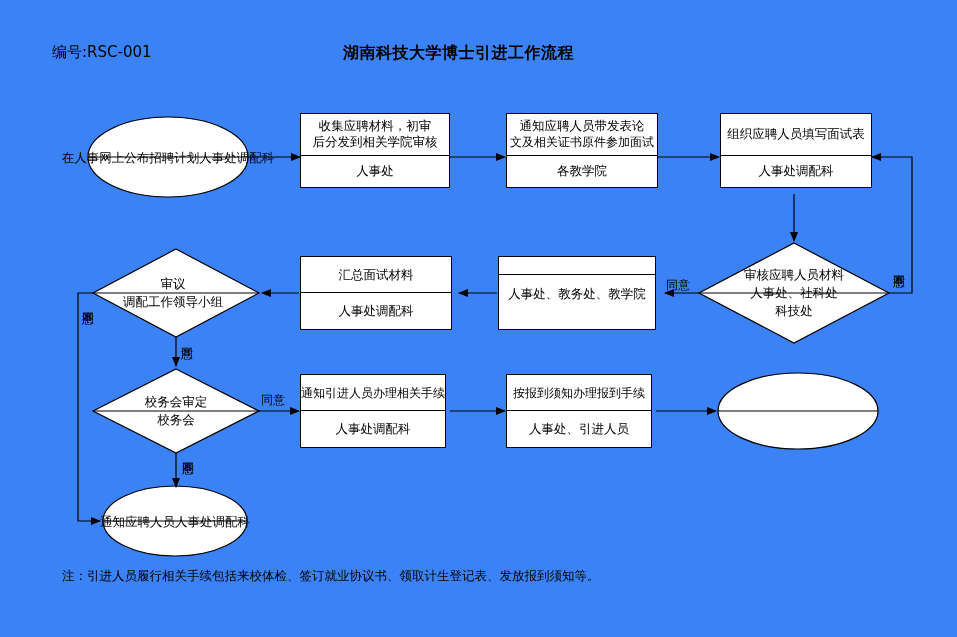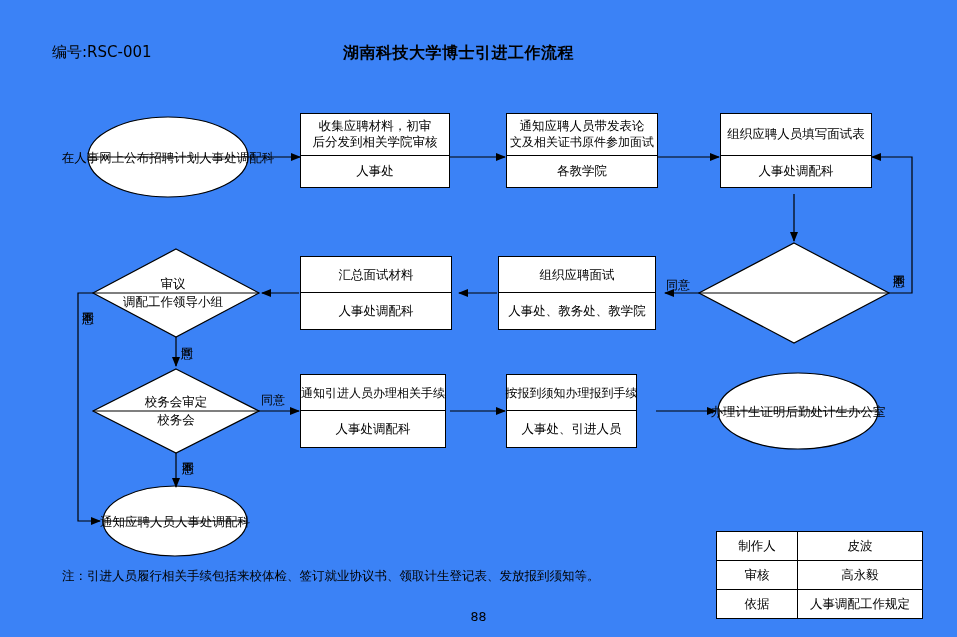--- a/index.html
+++ b/index.html
@@ -257,25 +257,29 @@
   <div class="node rect" style="left:720px; top:113px; width:152px; height:75px;">
     <div class="top" style="height:42px;align-items:center;">
       <div class="nl">组织应聘人员填写面试表</div>
     </div>
     <div class="divider"></div>
     <div class="bot" style="height:32px;">
       <div class="nl">人事处调配科</div>
     </div>
   </div>
 
+  <div class="diamond-wrap" style="left:699px; top:243px; width:190px; height:100px;">
+    <div class="txt">
+      <div class="nl">审核应聘人员材料</div>
+      <div class="nl">人事处、社科处</div>
+      <div class="nl">科技处</div>
+    </div>
+  </div>
 
   <div class="node rect" style="left:498px; top:256px; width:158px; height:74px;">
-    <div class="top" style="height:36px;">
-      <div class="nl">组织应聘面试</div>
-    </div>
     <div class="divider"></div>
     <div class="bot" style="height:37px;">
       <div class="nl">人事处、教务处、教学院</div>
     </div>
   </div>
 
   <div class="node rect" style="left:300px; top:256px; width:152px; height:74px;">
     <div class="top" style="height:36px;">
       <div class="nl">汇总面试材料</div>
     </div>
@@ -302,65 +306,42 @@
   <div class="node rect" style="left:300px; top:374px; width:146px; height:74px;">
     <div class="top" style="height:36px;">
       <div class="nl" style="font-size:12px;">通知引进人员办理相关手续</div>
     </div>
     <div class="divider"></div>
     <div class="bot" style="height:37px;">
       <div class="nl">人事处调配科</div>
     </div>
   </div>
 
-  <div class="node rect" style="left:506px; top:374px; width:131px; height:74px;">
+  <div class="node rect" style="left:506px; top:374px; width:146px; height:74px;">
     <div class="top" style="height:36px;">
       <div class="nl" style="font-size:12px;">按报到须知办理报到手续</div>
     </div>
     <div class="divider"></div>
     <div class="bot" style="height:37px;">
       <div class="nl">人事处、引进人员</div>
     </div>
   </div>
 
-  <div class="ellipse-wrap" style="left:718px; top:373px; width:160px; height:76px;">
-    <div class="txt">
-      <div class="nl">办理计生证明</div>
-      <div class="nl">后勤处计生办公室</div>
-    </div>
-  </div>
 
   <div class="ellipse-wrap" style="left:103px; top:486px; width:144px; height:70px;">
     <div class="txt">
       <div class="nl">通知应聘人员</div>
       <div class="nl">人事处调配科</div>
     </div>
   </div>
 
   <div class="edge-label vert" style="left:892px; top:258px;">不同意</div>
   <div class="edge-label" style="left:666px; top:271px;">同意</div>
   <div class="edge-label vert" style="left:81px; top:295px;">不同意</div>
   <div class="edge-label vert" style="left:180px; top:330px;">同意</div>
   <div class="edge-label" style="left:261px; top:386px;">同意</div>
   <div class="edge-label vert" style="left:181px; top:445px;">不同意</div>
 
   <div class="note">注：引进人员履行相关手续包括来校体检、签订就业协议书、领取计生登记表、发放报到须知等。</div>
 
-  <table class="signoff">
-    <tbody>
-      <tr>
-        <td class="k">制作人</td>
-        <td class="v">皮波</td>
-      </tr>
-      <tr>
-        <td class="k">审核</td>
-        <td class="v">高永毅</td>
-      </tr>
-      <tr>
-        <td class="k">依据</td>
-        <td class="v">人事调配工作规定</td>
-      </tr>
-    </tbody>
-  </table>
-
-  <div class="page-num">88</div>
+
 
 </div>
 
 </body></html>

